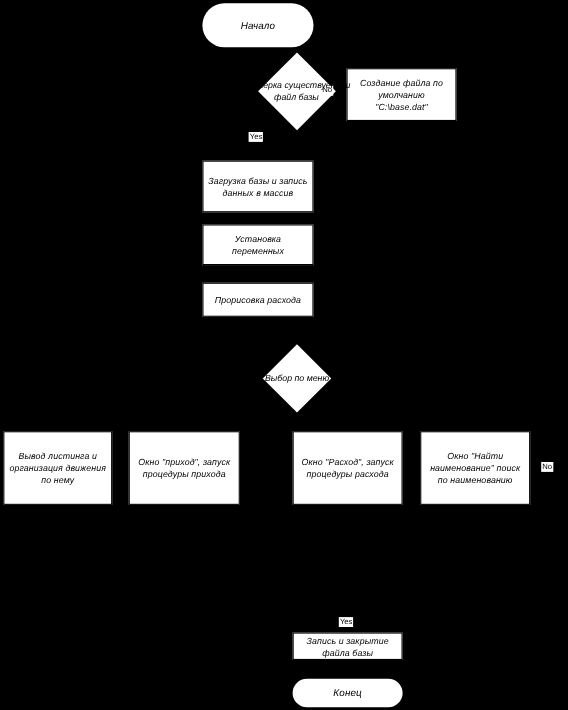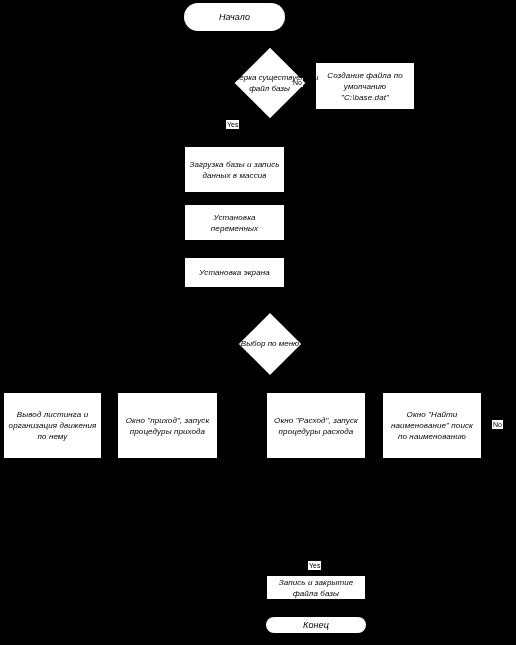--- a/index.html
+++ b/index.html
@@ -147,21 +147,21 @@
     <line x1="237" y1="548" x2="237" y2="562" stroke-width="1"></line>
     <line x1="237" y1="562" x2="316" y2="562" stroke-width="1"></line>
 
     <line x1="316" y1="551" x2="316" y2="572" stroke-width="1"></line>
     <polygon points="316,576 313,570 319,570"></polygon>
 
     <line x1="316" y1="600" x2="316" y2="613" stroke-width="1"></line>
     <polygon points="316,617 313,611 319,611"></polygon>
   </svg>
 
-  <div class="node terminator" style="left:184px; top:3px; width:101px; height:28px;">
+  <div class="node terminator" style="left:184px; top:3px; width:101px; height:40px;">
     <span>Начало</span>
   </div>
 
   <div class="decision" style="left:184px; top:56px; width:101px; height:54px;">
     <div class="dshape" style="width:50px; height:50px;"></div>
     <div class="dlabel">Проверка существует ли файл базы</div>
   </div>
 
   <div class="edge-label" style="left:292px; top:78px;">
     <span>No</span>
@@ -177,21 +177,21 @@
 
   <div class="node process" style="left:184px; top:146px; width:101px; height:47px;justify-content:flex-end;">
     <span>Загрузка базы и запись данных в массив</span>
   </div>
 
   <div class="node process" style="left:184px; top:204px; width:101px; height:37px;">
     <span>Установка переменных</span>
   </div>
 
   <div class="node process" style="left:184px; top:257px; width:101px; height:31px;">
-    <span>Установка экрана</span>
+    <span>Прорисовка расхода</span>
   </div>
 
   <div class="decision" style="left:180px; top:320px; width:110px; height:47px;">
     <div class="dshape" style="width:44px; height:44px;"></div>
     <div class="dlabel">Выбор по меню</div>
   </div>
 
   <div class="node process" style="left:3px; top:392px; width:99px; height:67px;">
     <span>Вывод листинга и организация движения по нему</span>
   </div>
@@ -215,17 +215,17 @@
 
 
   <div class="edge-label" style="left:308px; top:561px;">
     <span>Yes</span>
   </div>
 
   <div class="node process" style="left:266px; top:575px; width:100px; height:25px;">
     <span>Запись и закрытие файла базы</span>
   </div>
 
-  <div class="node terminator" style="left:266px; top:617px; width:100px; height:16px;">
+  <div class="node terminator" style="left:266px; top:617px; width:100px; height:26px;">
     <span>Конец</span>
   </div>
 
 </div>
 
 </body></html>

